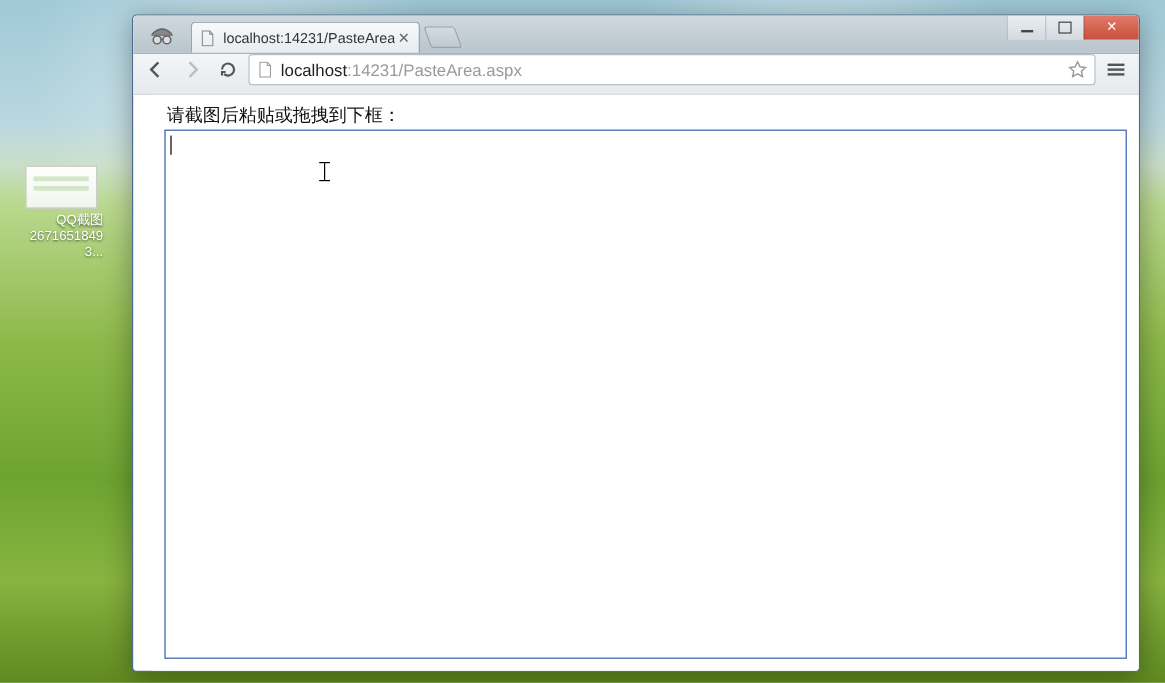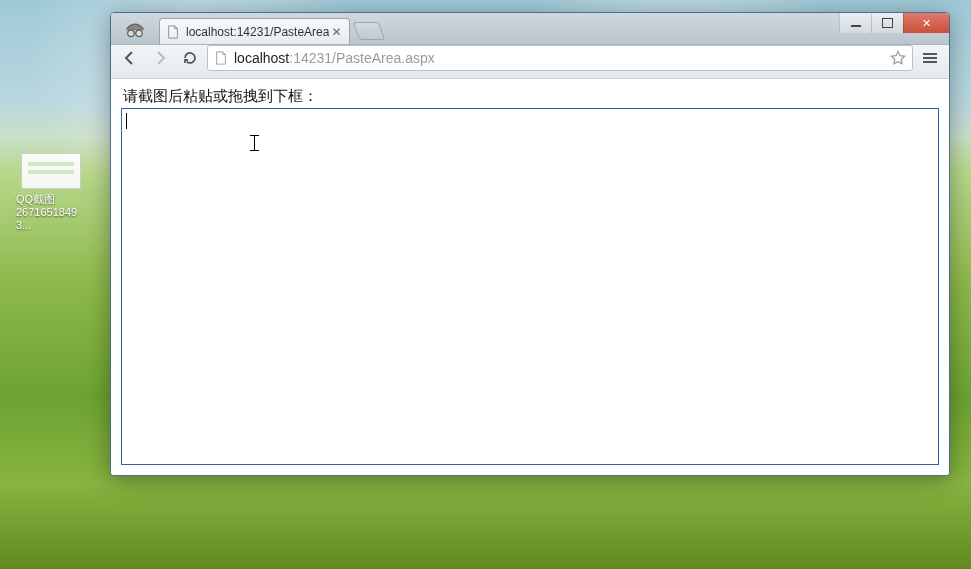--- a/index.html
+++ b/index.html
@@ -17,23 +17,23 @@
         #8db94a 50%,
         #6da331 70%,
         #88b441 85%,
         #5f8a1f 100%);
     position: relative;
   }
 
   
   .desktop-icon {
     position: absolute;
-    left: 16px; top: 153px;
+    left: 16px; top: 138px;
     width: 70px;
-    text-align: left;
+    text-align: right;
     color: #fff;
     font-size: 11px;
     text-shadow: 0 1px 2px rgba(0,0,0,0.6);
     cursor: default;
   }
   .desktop-icon .thumb {
     width: 60px; height: 36px;
     background: linear-gradient(#fdfdfd, #f1f6ee);
     border: 1px solid #ccc;
     margin: 0 auto 4px;
@@ -46,21 +46,21 @@
     height: 4px; background: #d4e6c8;
   }
   .desktop-icon .thumb::before { top: 8px; }
   .desktop-icon .thumb::after  { top: 16px; }
   .desktop-icon .label { line-height: 13px; word-break: break-all; }
 
   
   .browser {
     position: absolute;
     left: 110px; top: 12px;
-    width: 840px; height: 464px;
+    width: 840px; height: 548px;
     background: #fff;
     border: 1px solid #4b6e8f;
     border-radius: 4px;
     box-shadow: 0 4px 24px rgba(0,0,0,0.35), 0 0 0 1px rgba(255,255,255,0.15) inset;
     display: flex; flex-direction: column;
     overflow: hidden;
   }
 
   
   .tabstrip {
@@ -175,21 +175,21 @@
   .menu-btn .lines, .menu-btn .lines::before, .menu-btn .lines::after {
     display:block; width:14px; height:2px; background:#555; position:relative; content:"";
   }
   .menu-btn .lines::before { position:absolute; top:-4px; }
   .menu-btn .lines::after  { position:absolute; top: 4px; }
 
   
   .page {
     flex:1; background:#fff;
     padding:8px 10px 10px;
-    display:flex; flex-direction:column;
+    display:flex; flex-direction:column;margin-left:16px;
   }
   .page-label {
     font-size:15px; color:#111; margin:0 0 2px 2px;
     font-family: "Microsoft YaHei","SimSun",Arial,sans-serif;
   }
   .paste-area {
     flex:1;
     border:1px solid #2f5fa8;
     background:#fff;
     outline:none;

